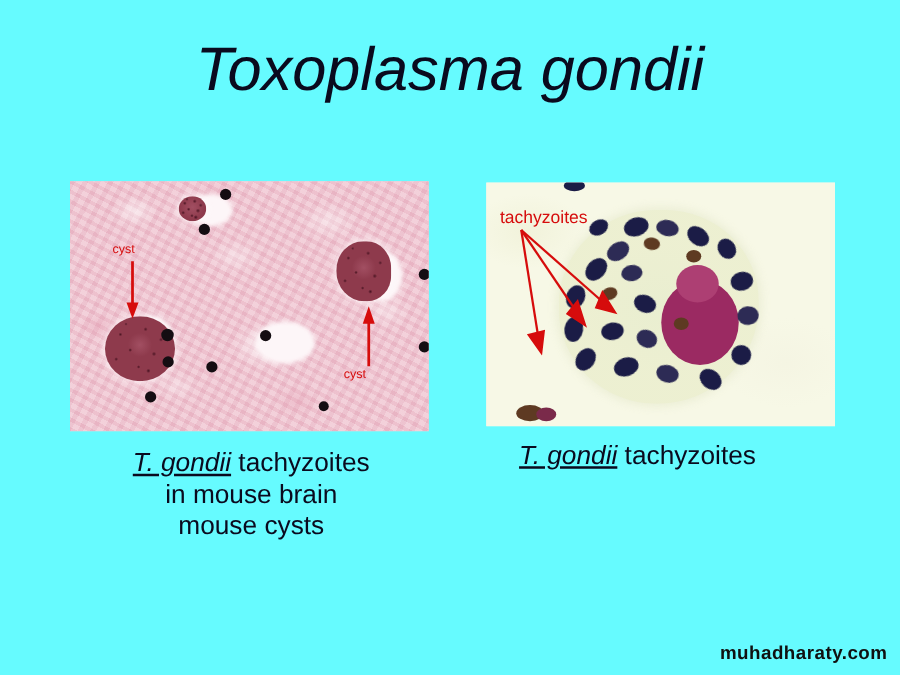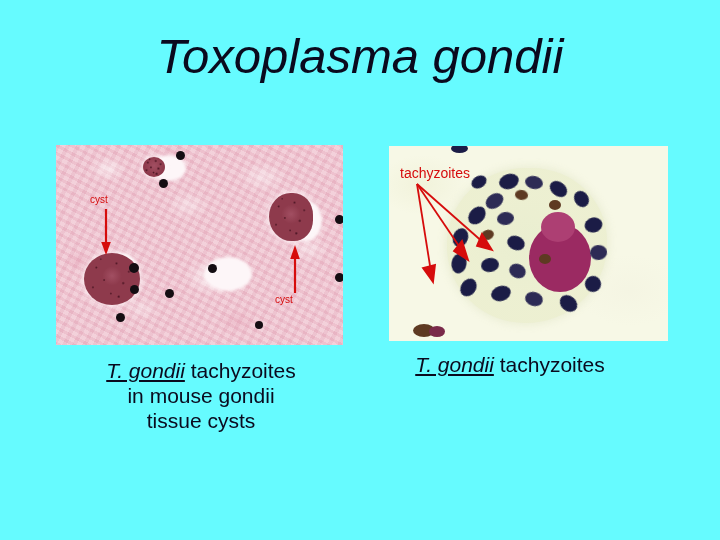--- a/index.html
+++ b/index.html
@@ -296,22 +296,23 @@
         <line x1="28" y1="6" x2="74" y2="74"></line>
         <polygon points="79,82 65,73 73,63"></polygon>
         <line x1="28" y1="6" x2="42" y2="94"></line>
         <polygon points="44,104 34,90 46,87"></polygon>
       </g>
     </svg>
   </div>
 
   <div class="caption" id="caption-left">
     <div><i>T. gondii</i><span> tachyzoites</span></div>
-    <div>in mouse gondii</div>
-    <div>tissue cysts</div>
+    <div>in mouse brain</div>
+    <div>mouse cysts</div>
   </div>
 
   <div class="caption" id="caption-right">
     <div><i>T. gondii</i><span> tachyzoites</span></div>
   </div>
 
+  <div class="watermark">muhadharaty.com</div>
 
 </div>
 
 </body></html>

